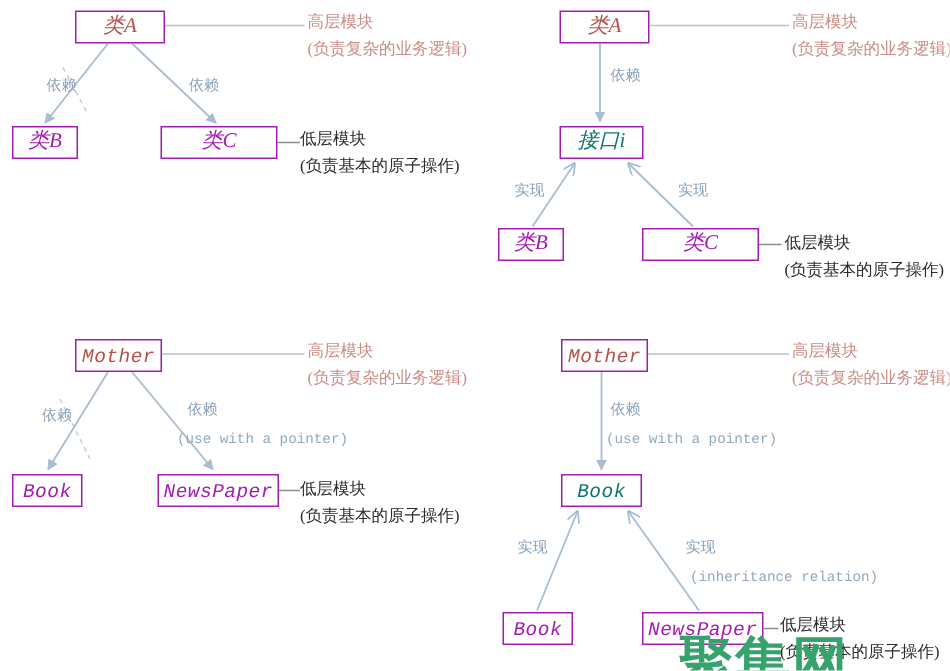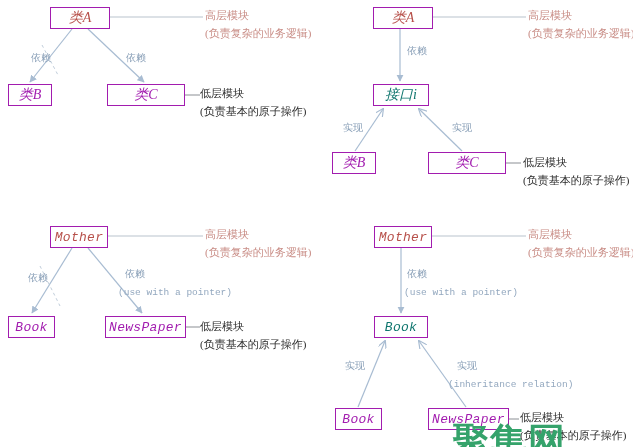--- a/index.html
+++ b/index.html
@@ -155,21 +155,21 @@
     <div class="edge-label" style="left: 407px; top: 45px;">依赖</div>
     <div class="edge-label" style="left: 343px; top: 122px;">实现</div>
     <div class="edge-label" style="left: 452px; top: 122px;">实现</div>
     <div class="edge-label" style="left: 28px; top: 272px;">依赖</div>
     <div class="edge-label" style="left: 125px; top: 268px;">依赖</div>
     <div class="edge-label mono-note" style="left: 118px; top: 288px;">(use with a pointer)</div>
     <div class="edge-label" style="left: 407px; top: 268px;">依赖</div>
     <div class="edge-label mono-note" style="left: 404px; top: 288px;">(use with a pointer)</div>
     <div class="edge-label" style="left: 345px; top: 360px;">实现</div>
     <div class="edge-label" style="left: 457px; top: 360px;">实现</div>
-    <div class="edge-label mono-note" style="left: 448px; top: 380px;">(inheritance relation)</div>
+    <div class="edge-label mono-note" style="left: 460px; top: 380px;">(inheritance relation)</div>
   </div>
 <div id="notes-layer">
     <div class="note note-high" style="left: 205px; top: 10px;">
       <div style="margin-top: 0px;">高层模块</div>
       <div style="margin-top: 6px;">(负责复杂的业务逻辑)</div>
     </div>
     <div class="note note-low" style="left: 200px; top: 88px;">
       <div style="margin-top: 0px;">低层模块</div>
       <div style="margin-top: 6px;">(负责基本的原子操作)</div>
     </div>

